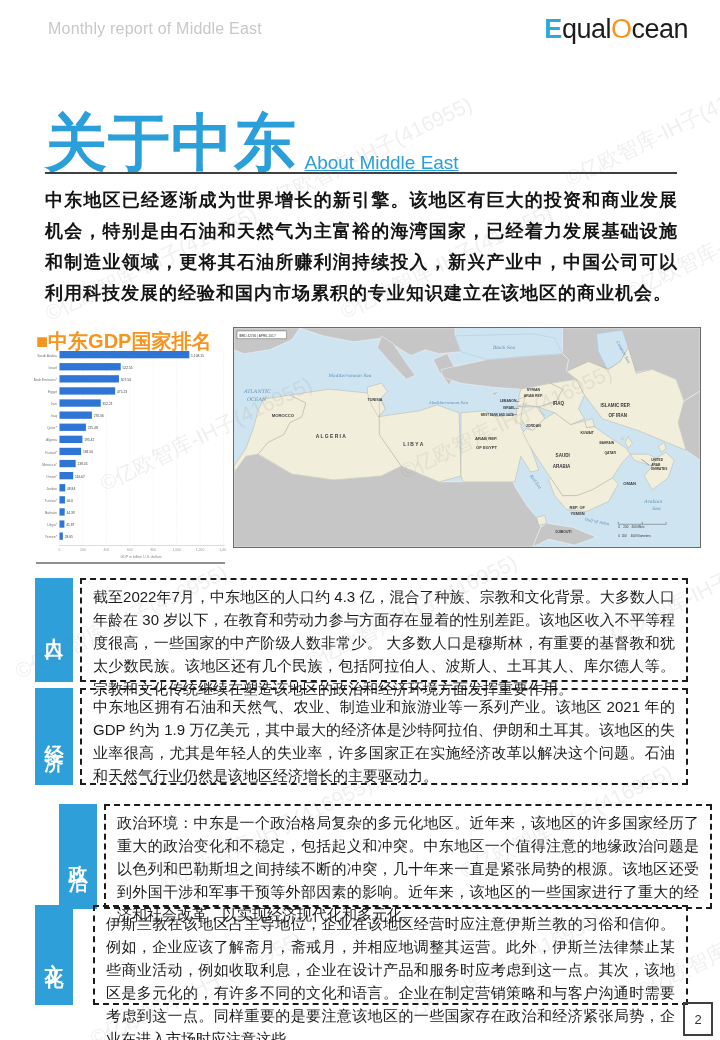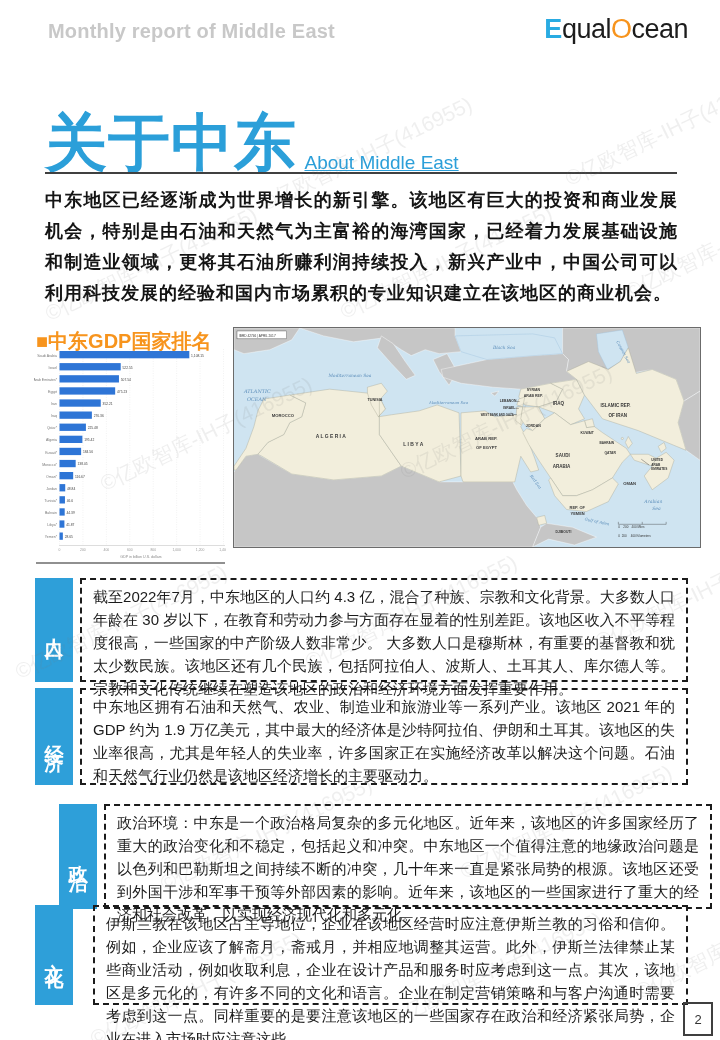--- a/index.html
+++ b/index.html
@@ -3,21 +3,21 @@
 <meta charset="utf-8">
 <style>
   html,body{margin:0;padding:0;}
   body{width:720px;height:1040px;position:relative;background:#ffffff;overflow:hidden;
        font-family:"Liberation Sans","DejaVu Sans",sans-serif;color:#1a1a1a;}
   .abs{position:absolute;}
   
   .wm{position:absolute;color:rgba(125,125,125,0.12);font-size:21px;white-space:nowrap;
       transform:rotate(-26deg);pointer-events:none;z-index:5;}
   
-  #report-title{left:48px;top:20px;font-size:20px;font-weight:700;color:#c8c8c8;letter-spacing:.2px;}
+  #report-title{left:48px;top:20px;font-size:16px;font-weight:400;color:#c8c8c8;letter-spacing:.2px;}
   #logo{right:32px;top:14px;font-size:27px;letter-spacing:-.5px;color:#1c1c1c;}
   #logo .lg-e{color:#29ABE2;font-weight:600;}
   #logo .lg-o{color:#F7941D;}
   
   #title-block{left:45px;top:106px;white-space:nowrap;}
   #title-zh{font-size:62px;font-weight:bold;color:#2B9FD9;letter-spacing:1px;display:inline-block;vertical-align:bottom;line-height:1.2;}
   #title-en{font-size:19px;color:#2B9FD9;display:inline-block;vertical-align:bottom;margin-left:3px;padding-bottom:6px;text-decoration:underline;}
   #title-rule{left:45px;top:172px;width:632px;border-top:2px solid #404040;height:0;}
   
   #intro{left:45px;top:185px;width:633px;font-size:18px;line-height:31px;font-weight:600;

